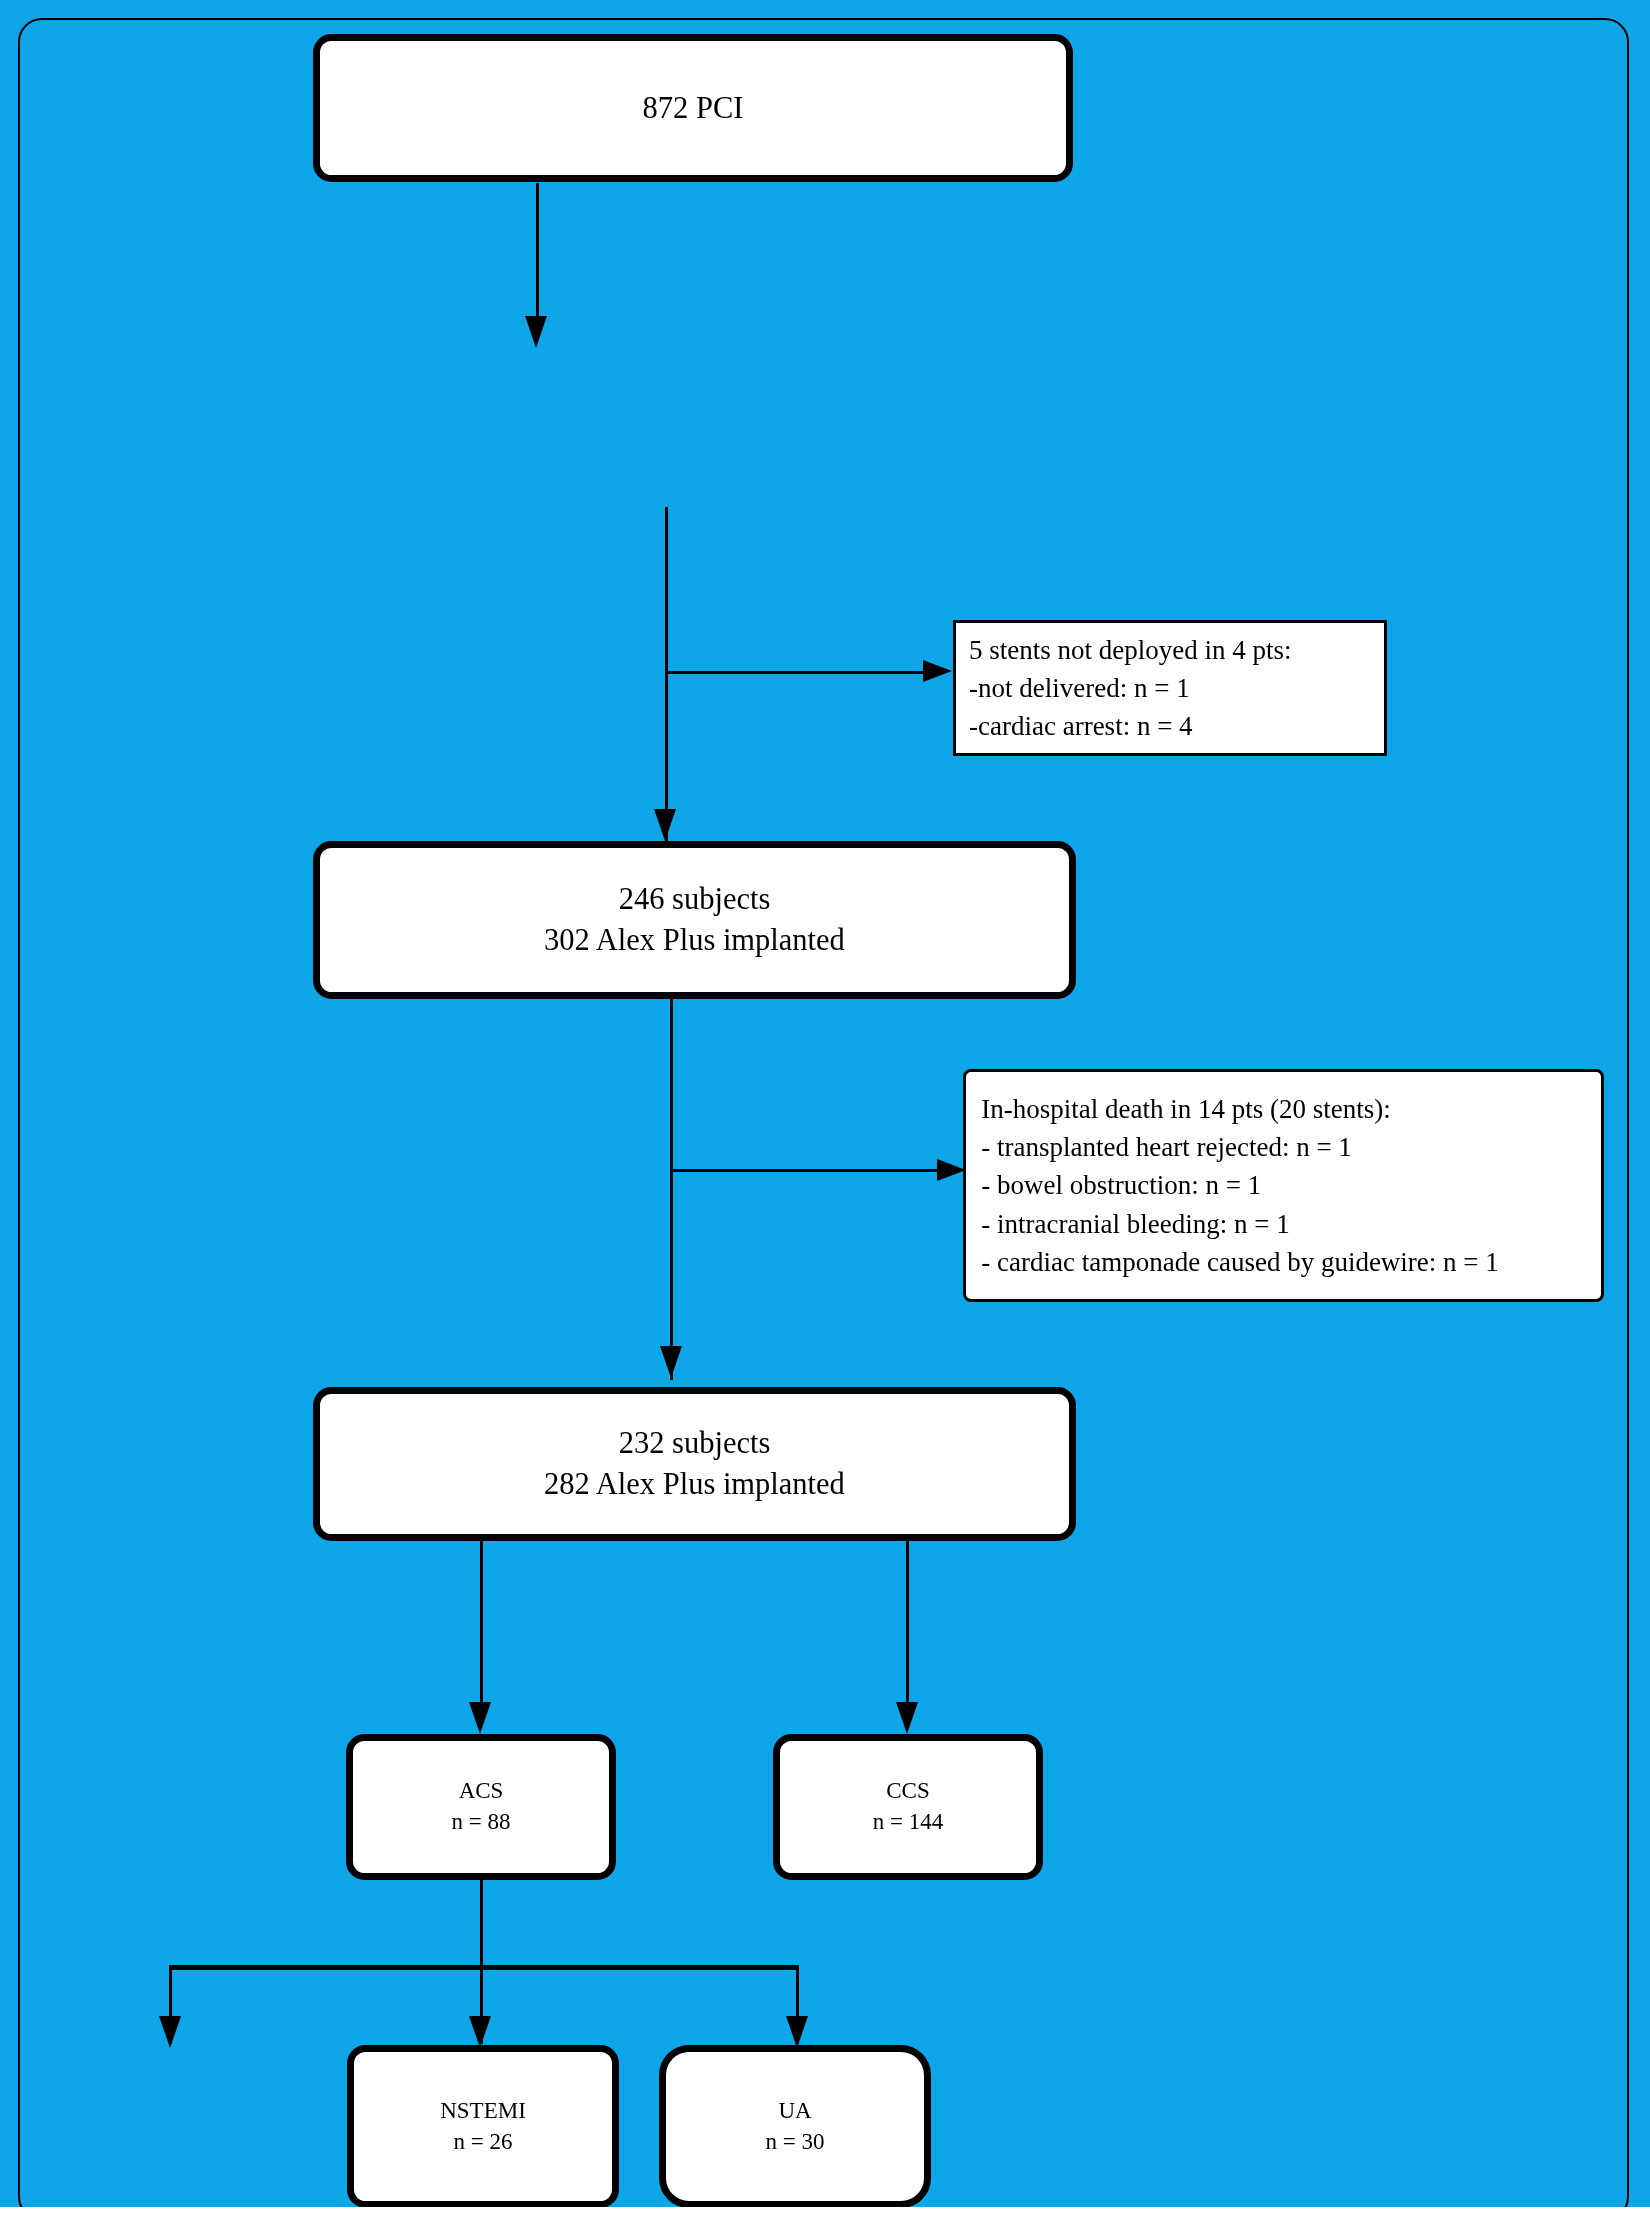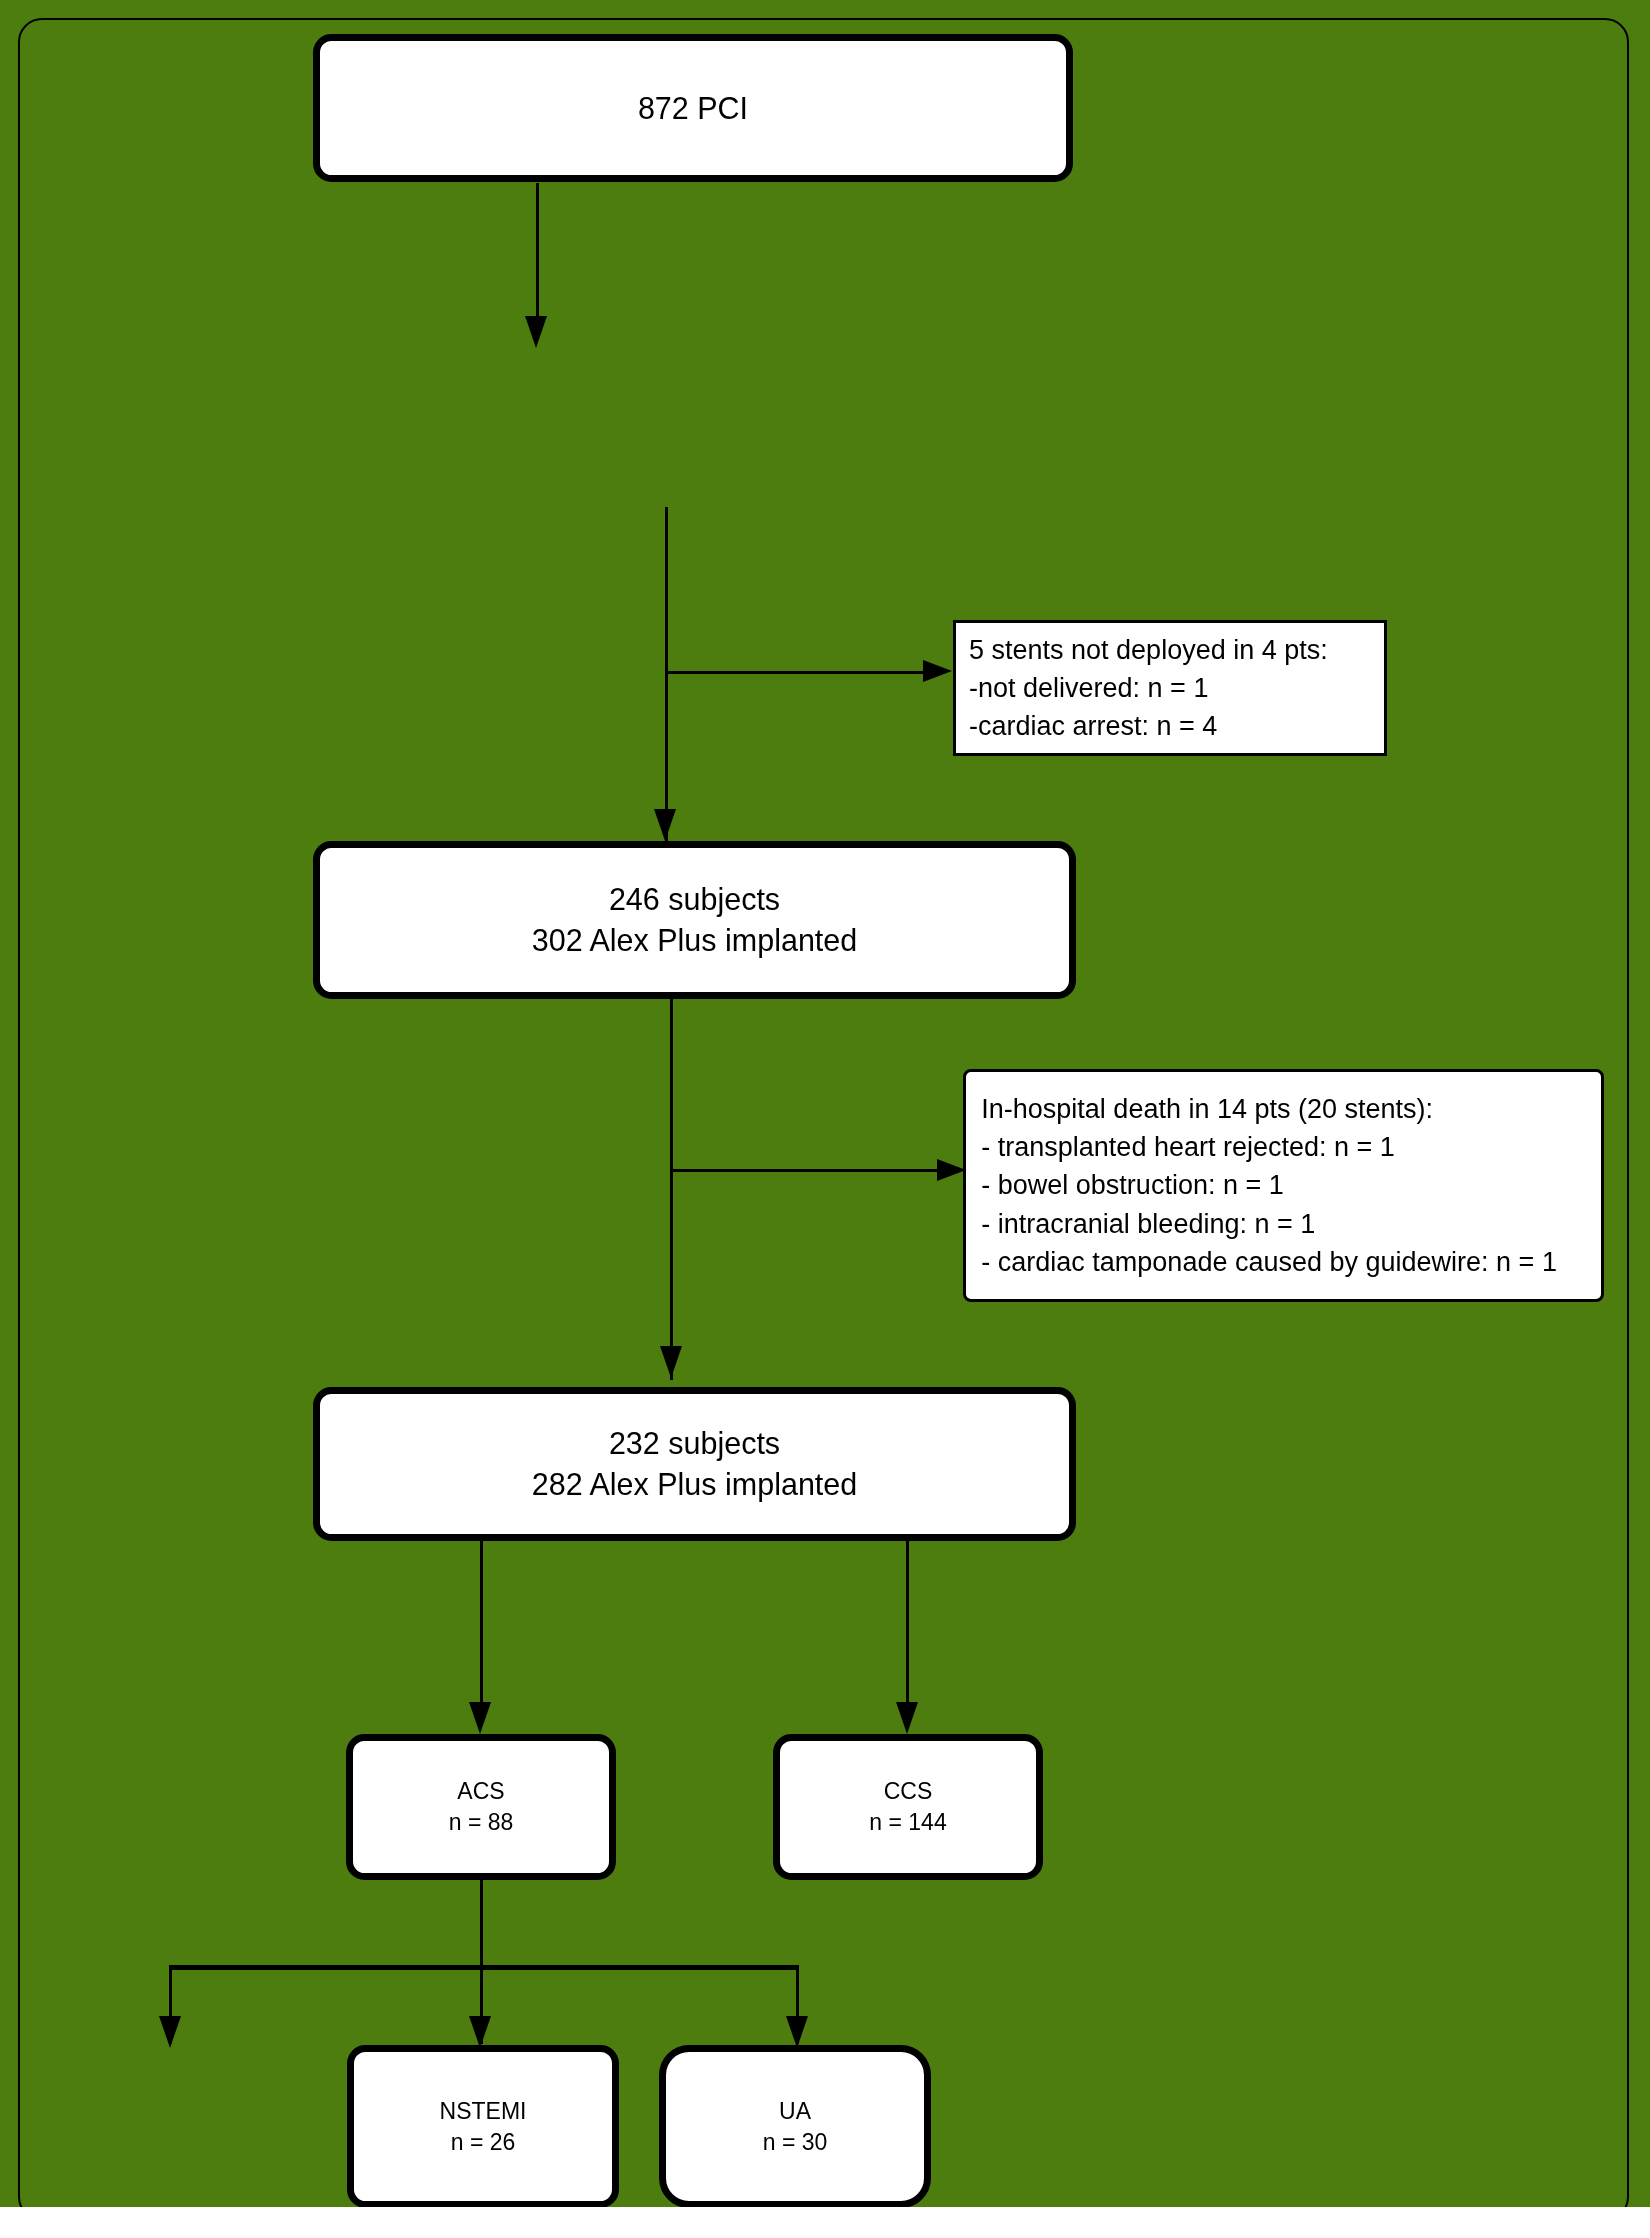--- a/index.html
+++ b/index.html
@@ -5,22 +5,22 @@
 <style>
   html, body {
     margin: 0;
     padding: 0;
     background: #ffffff;
   }
   #page {
     position: relative;
     width: 1650px;
     height: 2207px;
-    background: #4d7c0f;
-    font-family: Liberation Sans, sans-serif;
+    background: #0ea5e9;
+    font-family: Liberation Serif, serif;
     color: #000000;
     overflow: hidden;
   }
   
   .outer-frame {
     position: absolute;
     left: 18px;
     top: 18px;
     width: 1611px;
     height: 2203px;

